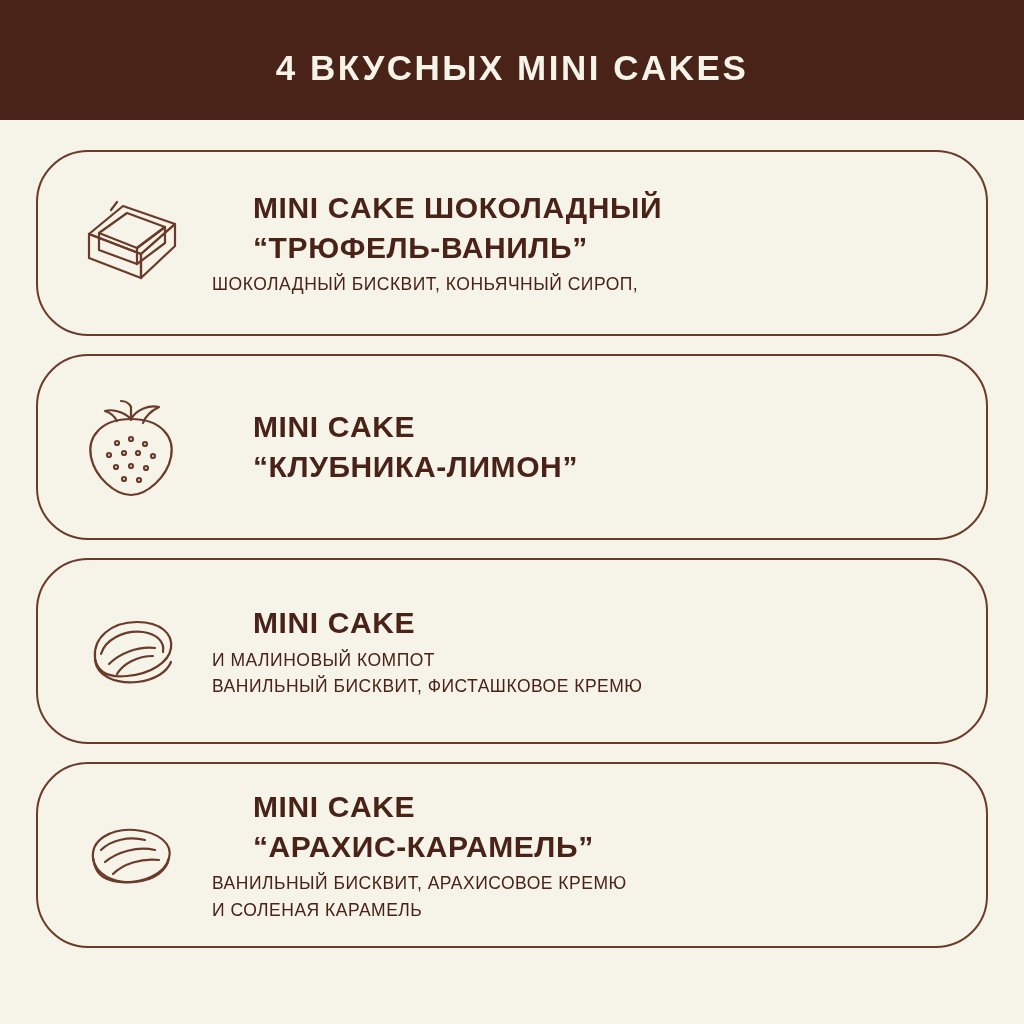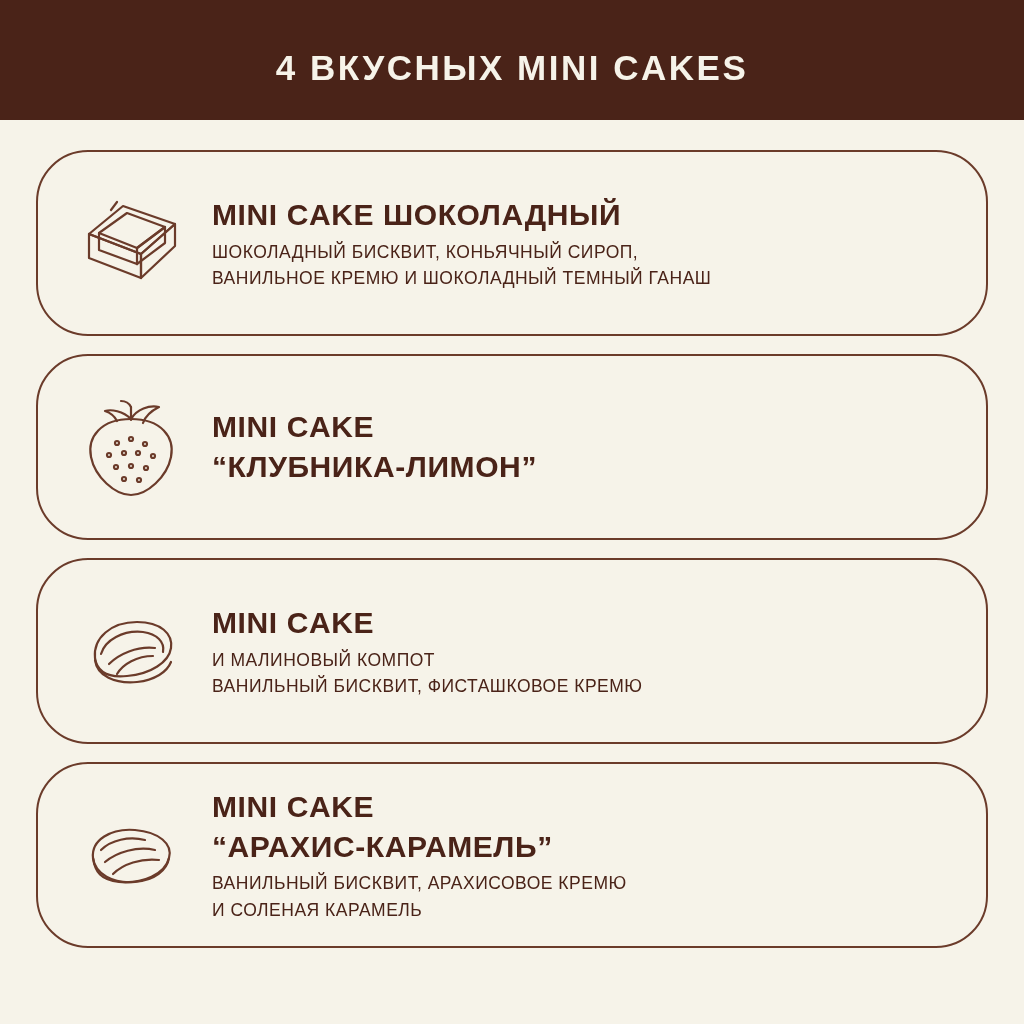--- a/index.html
+++ b/index.html
@@ -76,20 +76,21 @@
     padding-left: 6px;
     padding-right: 4px;
   }
   .card-title {
     color: #4a2318;
     font-size: 30px;
     font-weight: bold;
     letter-spacing: 0.6px;
     line-height: 1.32;
     text-transform: uppercase;
+    margin-left: 41px;
   }
   .card-title .t2 {
     display: block;
   }
   .card-desc {
     color: #4a2318;
     font-size: 17.5px;
     letter-spacing: 0.5px;
     line-height: 1.5;
     margin-top: 4px;
@@ -118,24 +119,24 @@
           <path d="M70 66 L104 36 L104 58 L70 90 Z"></path>
           <path d="M28 45 L56 25 L94 39 L66 60 Z"></path>
           <path d="M28 45 L28 62 L66 76 L66 60"></path>
           <path d="M66 60 L94 39 L94 55 L66 76"></path>
           <path d="M40 22 L46 14"></path>
         </svg>
       </div>
       <div class="card-body">
         <div class="card-title">
           <span>MINI CAKE ШОКОЛАДНЫЙ</span>
+          <span class="t2">“ТРЮФЕЛЬ-ВАНИЛЬ”</span>
         </div>
         <div class="card-desc">
           <span>ШОКОЛАДНЫЙ БИСКВИТ, КОНЬЯЧНЫЙ СИРОП,</span>
-          <span>ВАНИЛЬНОЕ КРЕМЮ И ШОКОЛАДНЫЙ ТЕМНЫЙ ГАНАШ</span>
         </div>
       </div>
     </div>
 
     <div class="card">
       <div class="card-icon">
         <svg width="120" height="120" viewBox="0 0 120 120" fill="none" stroke="#6b3b2a" stroke-width="2.2" stroke-linejoin="round" stroke-linecap="round">
           <path d="M60 32 C30 32 16 50 20 70 C24 90 44 108 60 108 C76 108 96 90 100 70 C104 50 90 32 60 32 Z"></path>
           <path d="M60 32 C52 24 40 22 34 24 C40 26 44 30 46 34"></path>
           <path d="M60 32 C66 22 78 18 88 20 C80 24 74 30 72 36"></path>

